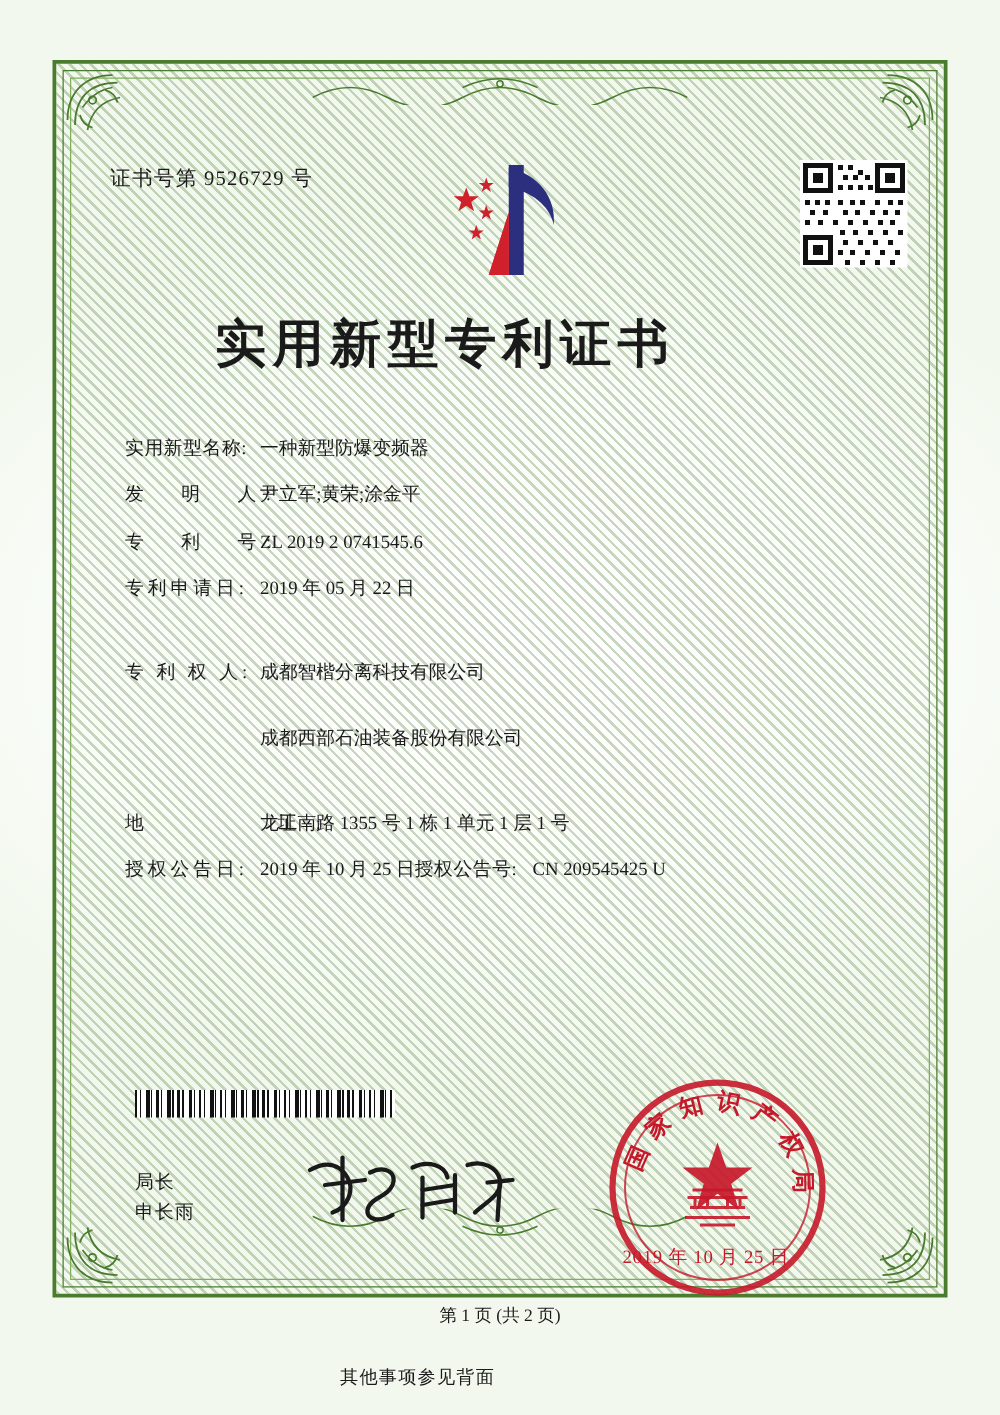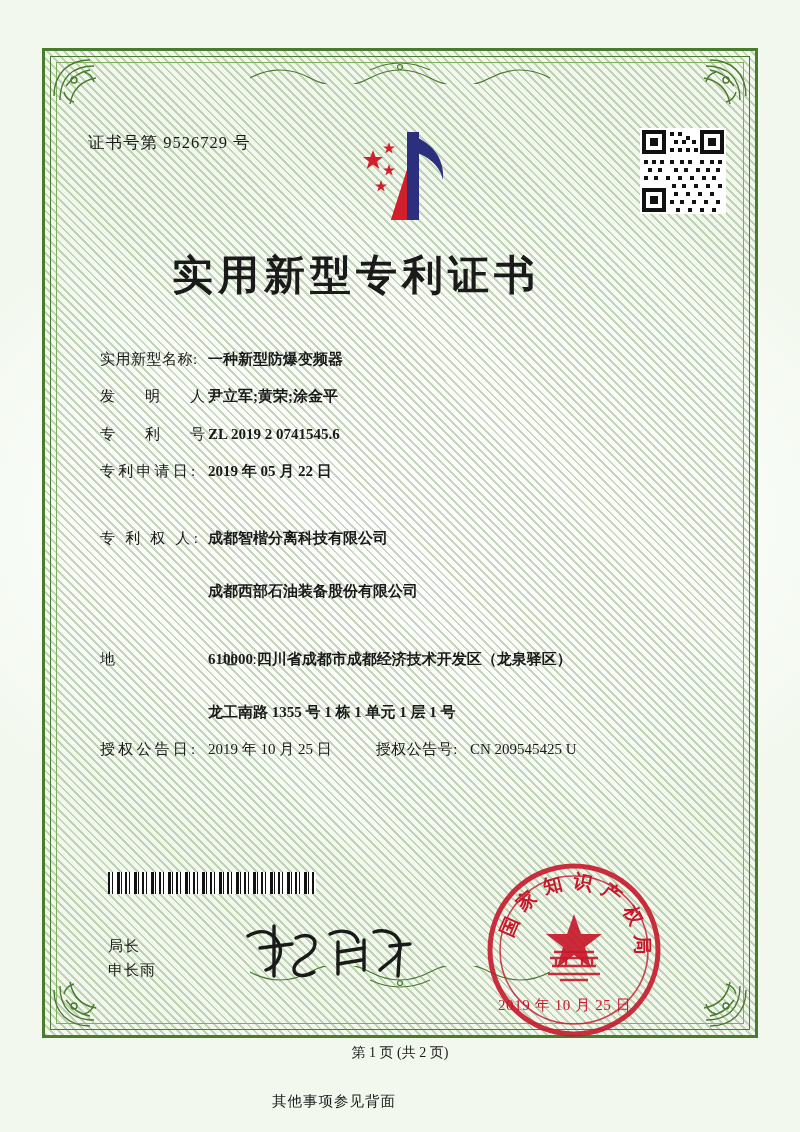--- a/index.html
+++ b/index.html
@@ -127,28 +127,27 @@
   }
   .field-label {
     width: 108px;
     flex: 0 0 108px;
     white-space: nowrap;
     letter-spacing: 0.5px;
   }
   .lbl-sp { letter-spacing: 7.5px; }
   .lbl-sp2 { letter-spacing: 15.5px; }
   .lbl-sp3 { letter-spacing: 3.2px; }
-  .field-value { flex: 1 1 auto; font-weight: bold; }
+  .field-value { flex: 1 1 auto; }
   .field-value .sub { display: block; margin-top: 30px; }
 
   .row-inline { display: flex; align-items: baseline; }
   .inline-label {
     white-space: nowrap;
     letter-spacing: 0.5px;
-    margin-left: 44px;
   }
   .inline-value { margin-left: 12px; }
 
   .paragraphs {
     position: absolute;
     left: 100px; top: 672px;
     width: 604px;
     font-size: 15px;
     line-height: 1.85;
     text-align: justify;
@@ -404,21 +403,20 @@
       <div class="field-label lbl-sp3">专 利 权 人:</div>
       <div class="field-value">
         <span class="sub">成都智楷分离科技有限公司</span>
         <span class="sub">成都西部石油装备股份有限公司</span>
       </div>
     </div>
 
     <div class="field-row">
       <div class="field-label lbl-sp2">地　　　址:</div>
       <div class="field-value">
-        <span class="sub">610000  四川省成都市成都经济技术开发区（龙泉驿区）</span>
         <span class="sub">龙工南路 1355 号 1 栋 1 单元 1 层 1 号</span>
       </div>
     </div>
 
     <div class="field-row row-inline">
       <div class="field-label lbl-sp3">授权公告日:</div>
       <div>2019 年 10 月 25 日</div>
       <div class="inline-label">授权公告号:</div>
       <div class="inline-value">CN 209545425 U</div>
     </div>

